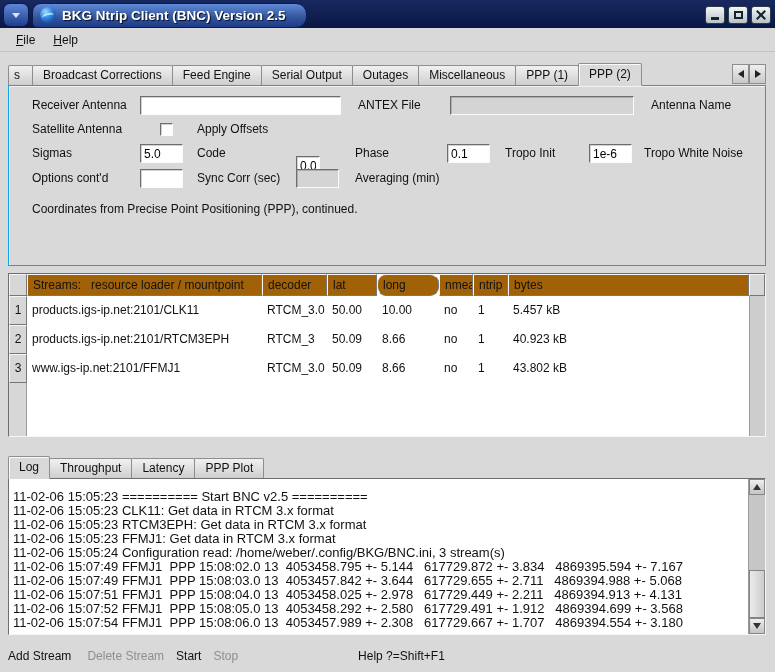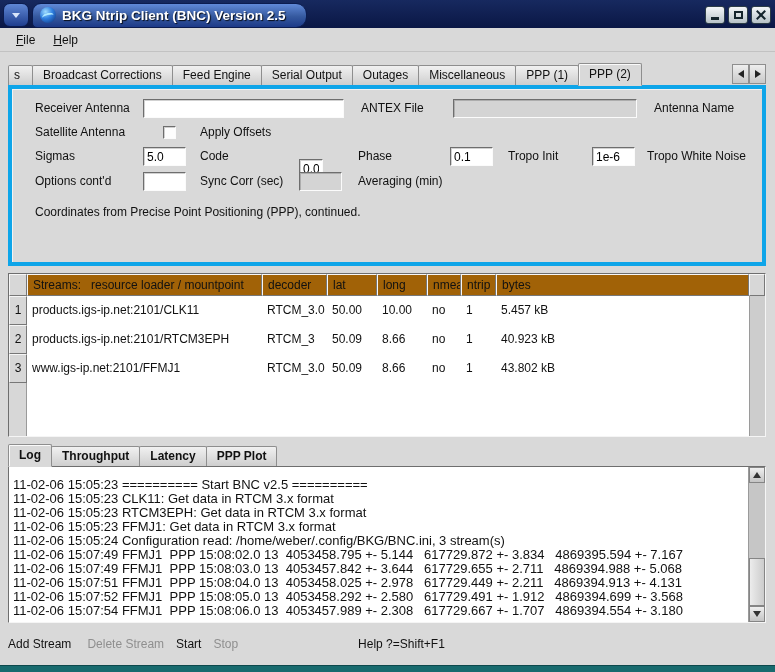--- a/index.html
+++ b/index.html
@@ -32,44 +32,44 @@
   .tabbar { height:23px; flex:none; display:flex; align-items:flex-end; margin:10px 9px 0 8px; position:relative; }
   .tab { position:relative; height:20px; line-height:19px; padding:0 10px; background:linear-gradient(#f1f1f1,#cecece); border:1px solid #8e8e8e; border-bottom:none; border-radius:2px 2px 0 0; margin-right:-1px; white-space:nowrap; }
   .tab.stub { width:25px; padding:0 5px; overflow:hidden; }
   .tab.active { z-index:3; height:23px; line-height:21px; margin-bottom:-1px; background:#d9d9d9; border-bottom:1px solid #d9d9d9; box-shadow:inset 0 1px 0 #fafafa, inset 1px 0 0 #fafafa; }
   .tab-scrollers { margin-left:auto; display:flex; margin-bottom:1px; }
   .scroll-btn { width:17px; height:20px; background:linear-gradient(#eee,#c9c9c9); border:1px solid #8e8e8e; display:flex; align-items:center; justify-content:center; }
   .tri-left  { width:0;height:0;border-top:4px solid transparent;border-bottom:4px solid transparent;border-right:6px solid #222; }
   .tri-right { width:0;height:0;border-top:4px solid transparent;border-bottom:4px solid transparent;border-left:6px solid #222; }
 
   
-  .panel { height:181px; flex:none; margin:0 9px 0 8px; border:4px solid #0ea5e9; box-shadow:inset 1px 1px 0 #f2f2f2; position:relative; background:#d9d9d9;padding-left:15px; }
+  .panel { height:181px; flex:none; margin:0 9px 0 8px; border:1px solid #0ea5e9; box-shadow:inset 1px 1px 0 #f2f2f2; position:relative; background:#d9d9d9;padding-left:15px; }
   .f-label { position:absolute; line-height:19px; white-space:nowrap; }
   .lineedit { position:absolute; height:19px; background:#fff; border:1px solid; border-color:#6e6e6e #fbfbfb #fbfbfb #6e6e6e; box-shadow:inset 1px 1px 0 rgba(0,0,0,.18); font:12px "Liberation Sans", sans-serif; padding:0 3px; outline:none; }
   .lineedit.disabled { background:#d4d4d4; }
   .checkbox { position:absolute; width:13px; height:13px; background:#fdfdfd; border:1px solid; border-color:#6e6e6e #fbfbfb #fbfbfb #6e6e6e; box-shadow:inset 1px 1px 0 rgba(0,0,0,.18); }
 
   
   .tbl { height:164px; flex:none; margin:7px 9px 0 8px; border:1px solid; border-color:#6e6e6e #f5f5f5 #f5f5f5 #6e6e6e; background:#fff; display:flex; flex-direction:column; overflow:hidden; }
   .t-header { display:flex; height:22px; flex:none; }
   .hcell { border:1px solid; border-color:#f6f6f6 #777 #777 #f6f6f6; background:#a16207; line-height:20px; padding-left:5px; overflow:hidden; white-space:pre; flex:none; }
   .t-corner { width:18px; flex:none; background:#d7d7d7; border:1px solid; border-color:#f6f6f6 #777 #777 #f6f6f6; }
   .t-corner-r { width:16px; flex:none; background:#d7d7d7; border:1px solid; border-color:#f6f6f6 #777 #777 #f6f6f6; }
-  .w-streams{width:235px;} .w-decoder{width:65px;} .w-lat{width:50px;} .w-long{width:50px;} .w-nmea{width:34px;} .w-ntrip{width:35px;} .w-bytes{flex:1 1 auto;}
+  .w-streams{width:235px;} .w-decoder{width:65px;} .w-lat{width:50px;} .w-long{width:62px;border-radius:9px;} .w-nmea{width:34px;} .w-ntrip{width:35px;} .w-bytes{flex:1 1 auto;}
   .t-body { flex:1; display:flex; overflow:hidden; }
   .t-gutter { width:18px; flex:none; display:flex; flex-direction:column; background:#d7d7d7; }
   .num-cell { height:29px; flex:none; border:1px solid; border-color:#f6f6f6 #777 #777 #f6f6f6; background:#d7d7d7; text-align:center; line-height:27px; }
   .gutter-fill { flex:1; border-right:1px solid #9a9a9a; }
   .t-main { flex:1; background:#fff; overflow:hidden; }
   .t-row { display:flex; height:29px; }
   .tcell { line-height:29px; padding-left:5px; white-space:nowrap; overflow:hidden; flex:none; }
   .t-sb { width:16px; flex:none; background:#cdcdcd; border-left:1px solid #9a9a9a; }
 
   
-  .tabbar2 { height:21px; flex:none; display:flex; align-items:flex-end; margin:8px 9px 0 8px;font-weight:bold; }
+  .tabbar2 { height:21px; flex:none; display:flex; align-items:flex-end; margin:20px 9px 0 8px; }
   .log-frame { height:157px; flex:none; margin:0 9px 0 8px; border:1px solid; border-color:#6e6e6e #f5f5f5 #f5f5f5 #6e6e6e; background:#fff; display:flex; overflow:hidden; }
   .log-content { flex:1; padding:11px 2px 0 4px; overflow:hidden; font-size:13px; line-height:14px; }
   .log-line { white-space:pre; }
   .scrollbar { width:17px; flex:none; display:flex; flex-direction:column; background:#c6c6c6; border-left:1px solid #9a9a9a; }
   .sb-btn { height:16px; flex:none; background:linear-gradient(#efefef,#c4c4c4); border:1px solid #858585; display:flex; align-items:center; justify-content:center; }
   .sb-track { flex:1; position:relative; }
   .sb-thumb { position:absolute; left:0; right:0; bottom:0; height:48px; background:linear-gradient(90deg,#ececec,#cccccc); border:1px solid #858585; }
   .tri-up   { width:0;height:0;border-left:4px solid transparent;border-right:4px solid transparent;border-bottom:6px solid #333; }
   .tri-downd{ width:0;height:0;border-left:4px solid transparent;border-right:4px solid transparent;border-top:6px solid #333; }
 

